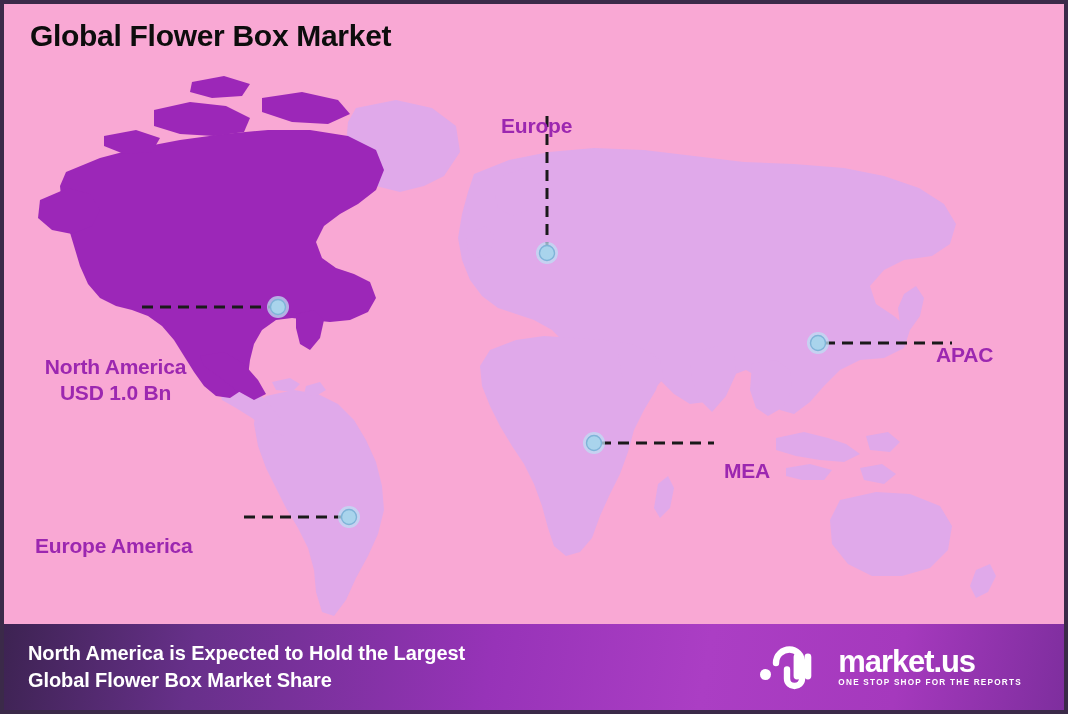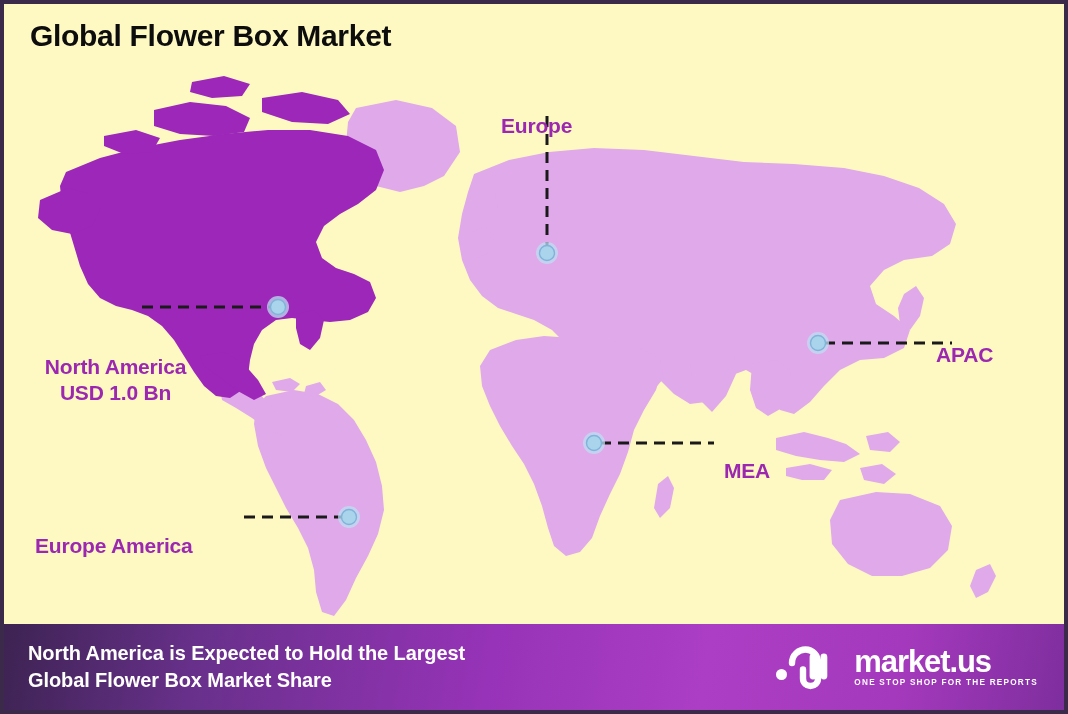--- a/index.html
+++ b/index.html
@@ -4,21 +4,21 @@
 <style>
   * { box-sizing: border-box; margin: 0; padding: 0; }
   html, body {
     width: 1068px; height: 714px;
     font-family: "Liberation Sans", sans-serif;
     background: #ffffff;
   }
   .infographic {
     position: relative;
     width: 1068px; height: 714px;
-    background: #fef9c3;
+    background: #f9a8d4;
     border: 4px solid #3b2a49;
     overflow: hidden;
   }
 
   
   .header { position: absolute; left: 26px; top: 14px; z-index: 6; }
   .title {
     font-size: 30px; font-weight: 700; color: #0d0d0d;
     letter-spacing: -0.3px; line-height: 1.2;
     white-space: nowrap;
@@ -57,21 +57,21 @@
   .rl-mea    { left: 720px; top: 426px; font-size: 21px; }
   .rl-latam  { left: 31px;  top: 501px; font-size: 21px; }
   .rl-value  { display: block; }
 
   
   .footer {
     position: absolute; left: 0; bottom: 0;
     width: 1060px; height: 86px;
     background: linear-gradient(100deg, #3d2352 0%, #67308a 18%, #9733b8 46%, #ab3ec4 66%, #a539bd 84%, #7e2e9e 100%);
     display: flex; align-items: center; justify-content: space-between;
-    padding: 0 26px 0 24px;
+    padding: 0 42px 0 24px;
     z-index: 7;
   }
   .footer-text {
     color: #ffffff; font-size: 20px; font-weight: 700;
     line-height: 1.35; letter-spacing: -0.1px;
   }
   .footer-text span { display: block; white-space: nowrap; }
 
   
   .logo { display: flex; align-items: center; gap: 23px; }

